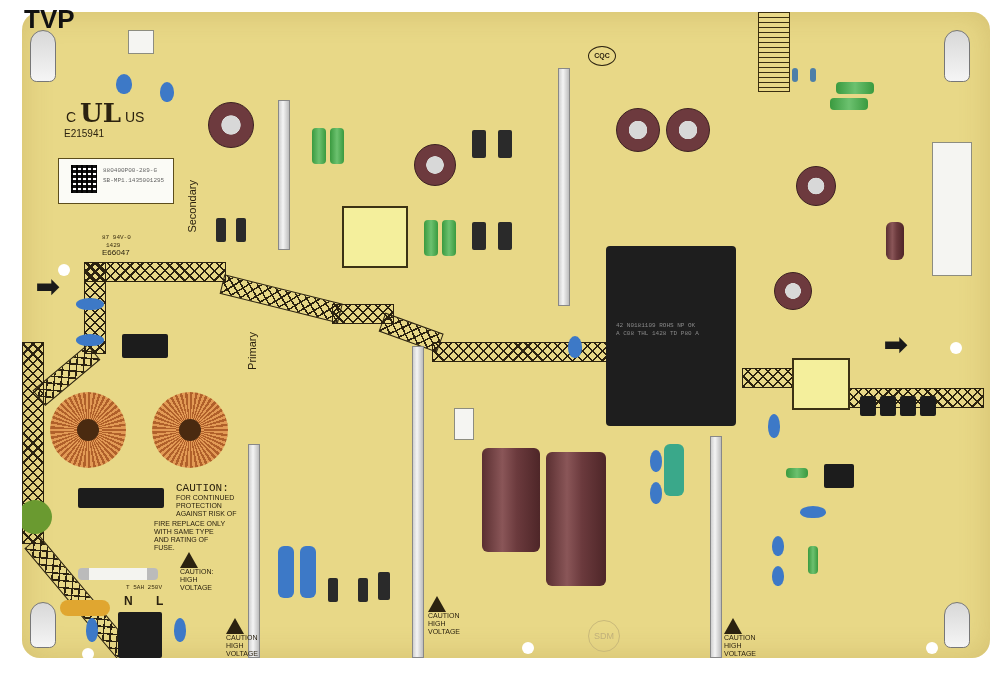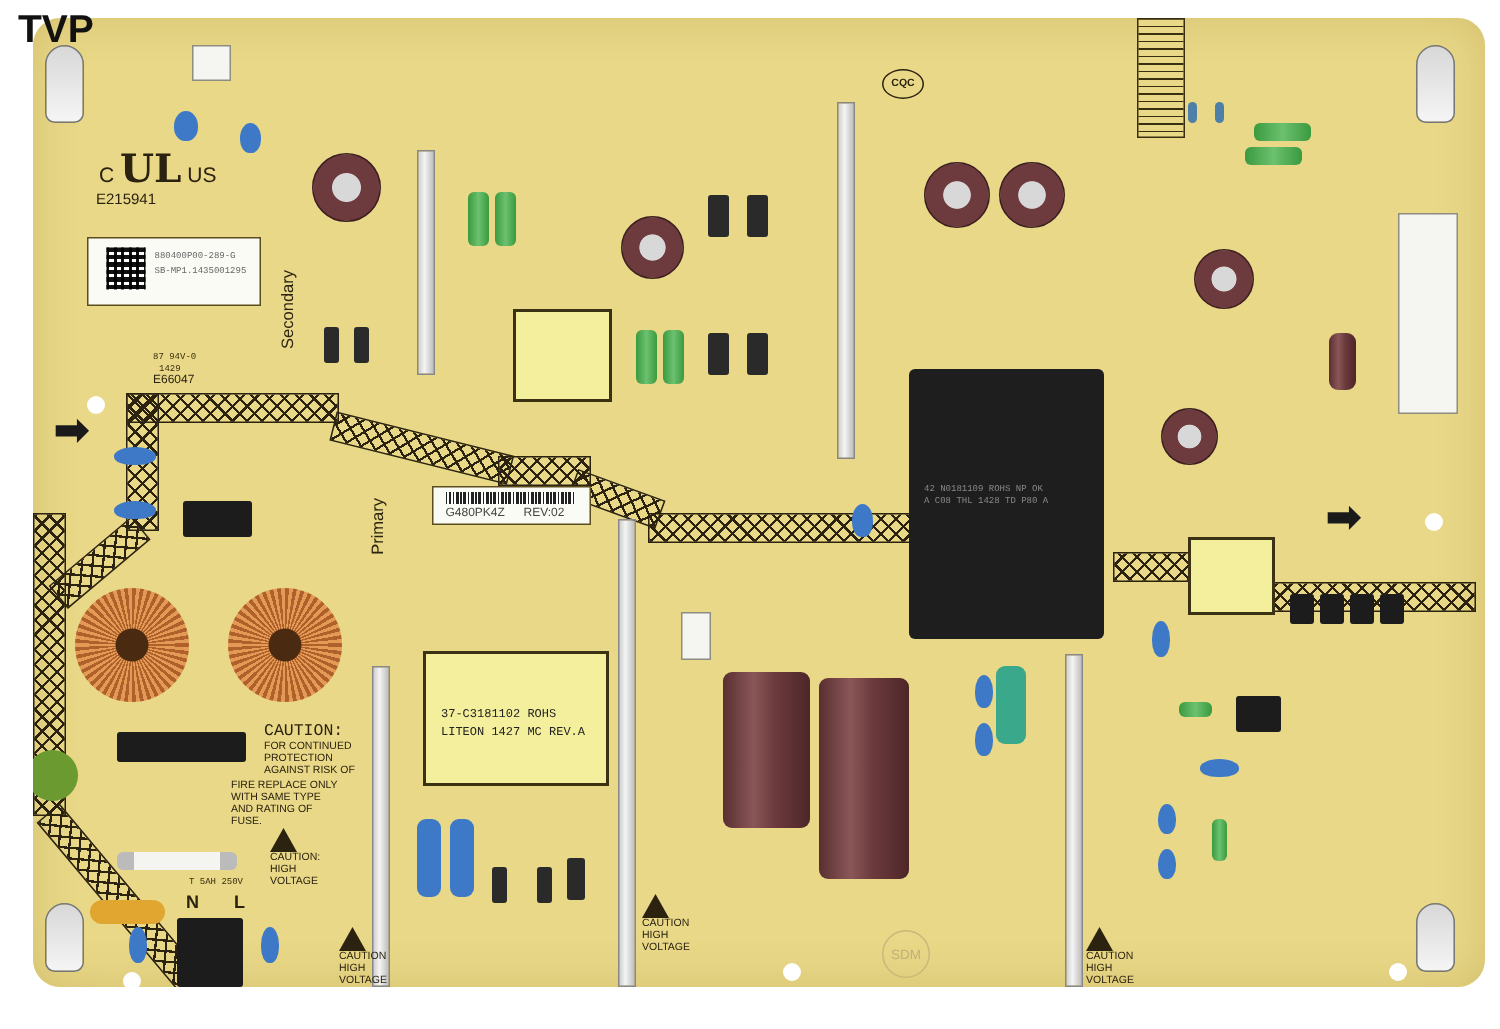--- a/index.html
+++ b/index.html
@@ -1,18 +1,18 @@
 <!DOCTYPE html>
 <html><head>
 <meta charset="utf-8">
 <style>
   html,body{margin:0;padding:0;background:#ffffff;}
   body{width:1000px;height:686px;position:relative;overflow:hidden;font-family:"Liberation Sans",sans-serif;}
   .abs{position:absolute;}
-  .brand{left:12px;top:4px;font-weight:bold;font-size:26px;color:#111;letter-spacing:0px;z-index:5;}
+  .brand{left:24px;top:4px;font-weight:bold;font-size:26px;color:#111;letter-spacing:0px;z-index:5;}
   .board{left:22px;top:12px;width:968px;height:646px;background:#e8d887;border-radius:18px;overflow:hidden;
          box-shadow:inset 0 0 30px rgba(150,120,40,.25);}
   .silk{color:#3a2e10;font-size:6px;font-family:"Liberation Mono",monospace;}
   .hatch{background-color:transparent;
          background-image:repeating-linear-gradient(45deg,#2b2210 0 1.5px,transparent 1.5px 7px),
                           repeating-linear-gradient(-45deg,#2b2210 0 1.5px,transparent 1.5px 7px);
          border:1.5px solid #2b2210;}
   .label-white{background:#fbfbf6;border:1px solid #5c4d1c;}
   .barcode{background:repeating-linear-gradient(90deg,#222 0 1px,#fff 1px 2px,#222 2px 4px,#fff 4px 5px);}
   .qr{background:
@@ -95,24 +95,20 @@
 
   <div class="abs" style="left:736px;top:0px;width:30px;height:78px;border:1px solid #3a2e10;background:repeating-linear-gradient(#e8d887 0 4px,#3a2e10 4px 5px);"></div>
 
   <div class="abs heatsink" style="left:256px;top:88px;width:10px;height:148px;"></div>
   <div class="abs heatsink" style="left:536px;top:56px;width:10px;height:236px;"></div>
   <div class="abs heatsink" style="left:226px;top:432px;width:10px;height:212px;"></div>
   <div class="abs heatsink" style="left:390px;top:334px;width:10px;height:310px;"></div>
   <div class="abs heatsink" style="left:688px;top:424px;width:10px;height:220px;"></div>
 
   <div class="abs transformer" style="left:320px;top:194px;width:62px;height:58px;"></div>
-  <div class="abs transformer" style="left:260px;top:422px;width:120px;height:86px;">
-    <div class="abs" style="left:10px;top:36px;font-size:8px;font-family:'Liberation Mono',monospace;color:#222;">37-C3181102 ROHS</div>
-    <div class="abs" style="left:10px;top:48px;font-size:8px;font-family:'Liberation Mono',monospace;color:#222;">LITEON 1427 MC REV.A</div>
-  </div>
   <div class="abs ferrite" style="left:584px;top:234px;width:130px;height:180px;">
     <div class="abs" style="left:10px;top:76px;font-size:6px;font-family:'Liberation Mono',monospace;color:#888;">42 N0181109 ROHS NP OK</div>
     <div class="abs" style="left:10px;top:84px;font-size:6px;font-family:'Liberation Mono',monospace;color:#888;">A C08 THL 1428 TD P80 A</div>
   </div>
   <div class="abs transformer" style="left:770px;top:346px;width:54px;height:48px;"></div>
 
   <div class="abs ic" style="left:838px;top:384px;width:16px;height:20px;"></div>
   <div class="abs ic" style="left:858px;top:384px;width:16px;height:20px;"></div>
   <div class="abs ic" style="left:878px;top:384px;width:16px;height:20px;"></div>
   <div class="abs ic" style="left:898px;top:384px;width:16px;height:20px;"></div>
@@ -216,21 +212,16 @@
     <div class="caution">HIGH</div>
     <div class="caution">VOLTAGE</div>
   </div>
   <div class="abs" style="left:702px;top:606px;">
     <div class="tri"></div>
     <div class="caution">CAUTION</div>
     <div class="caution">HIGH</div>
     <div class="caution">VOLTAGE</div>
   </div>
 
-  <div class="abs label-white" style="left:266px;top:312px;width:104px;height:24px;">
-    <div class="abs barcode" style="left:8px;top:3px;width:86px;height:8px;"></div>
-    <div class="abs" style="left:8px;top:12px;font-size:8px;color:#444;">G480PK4Z</div>
-    <div class="abs" style="left:60px;top:12px;font-size:8px;color:#444;">REV:02</div>
-  </div>
 
   <div class="abs" style="left:566px;top:608px;width:30px;height:30px;border:1px solid #c9b97a;border-radius:50%;font-size:9px;color:#c0b07a;text-align:center;line-height:30px;">SDM</div>
 
 </div>
 
 </body></html>

